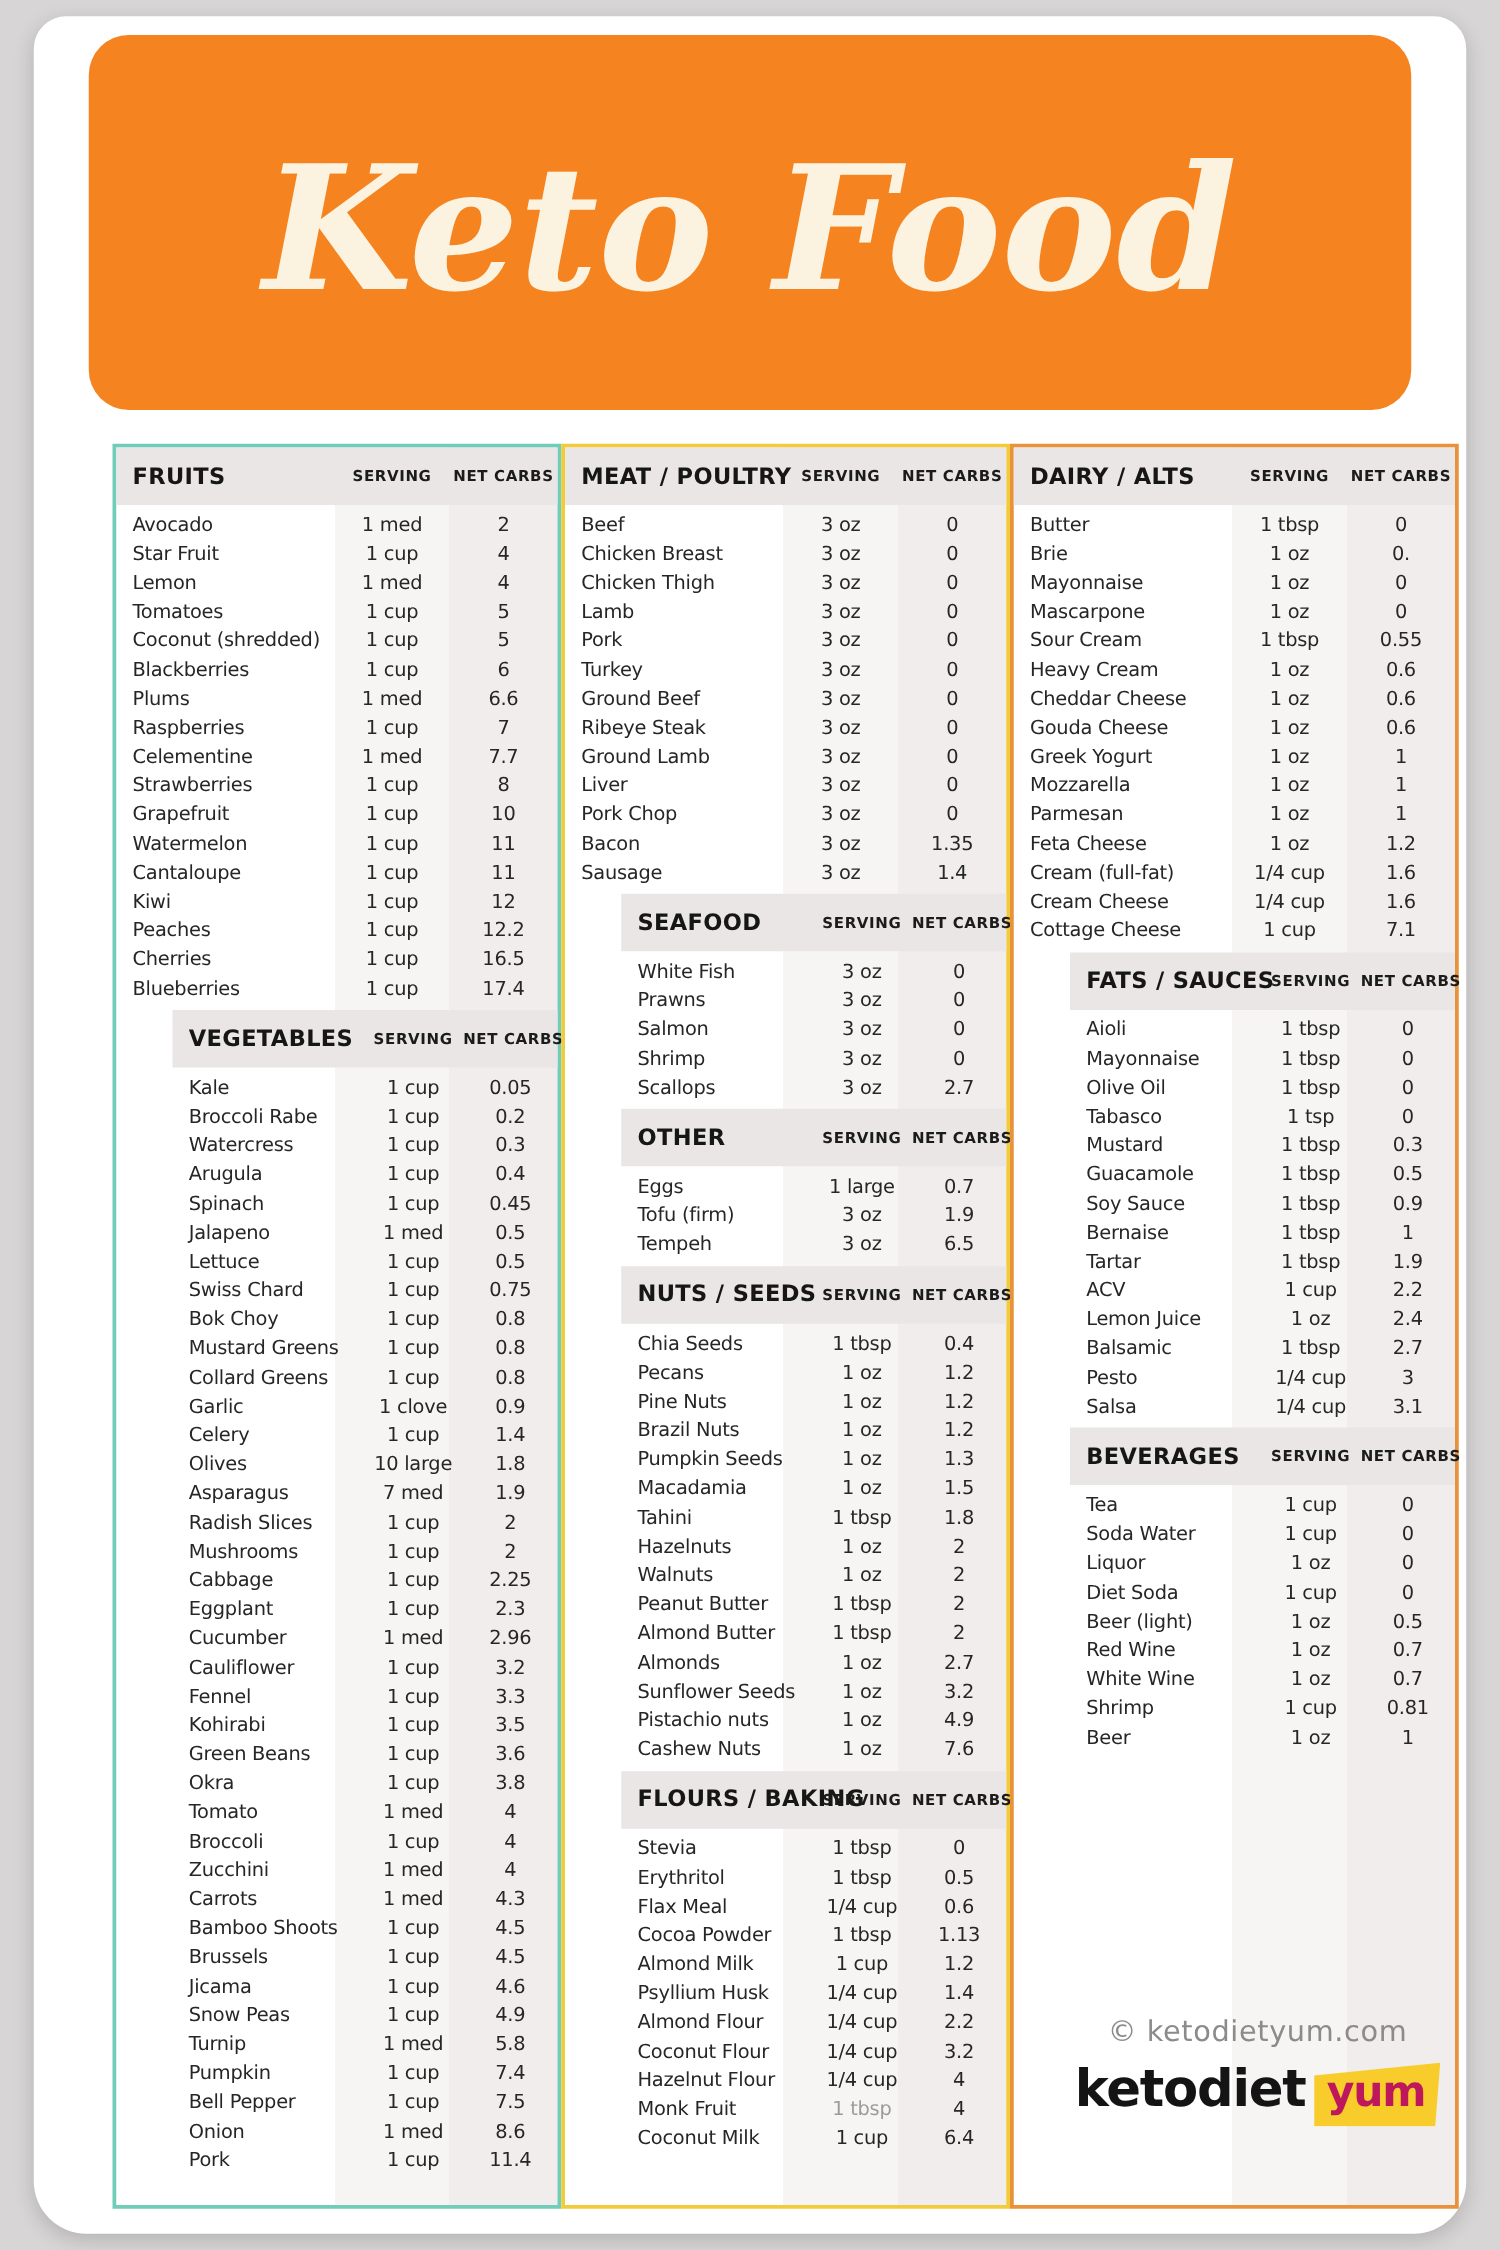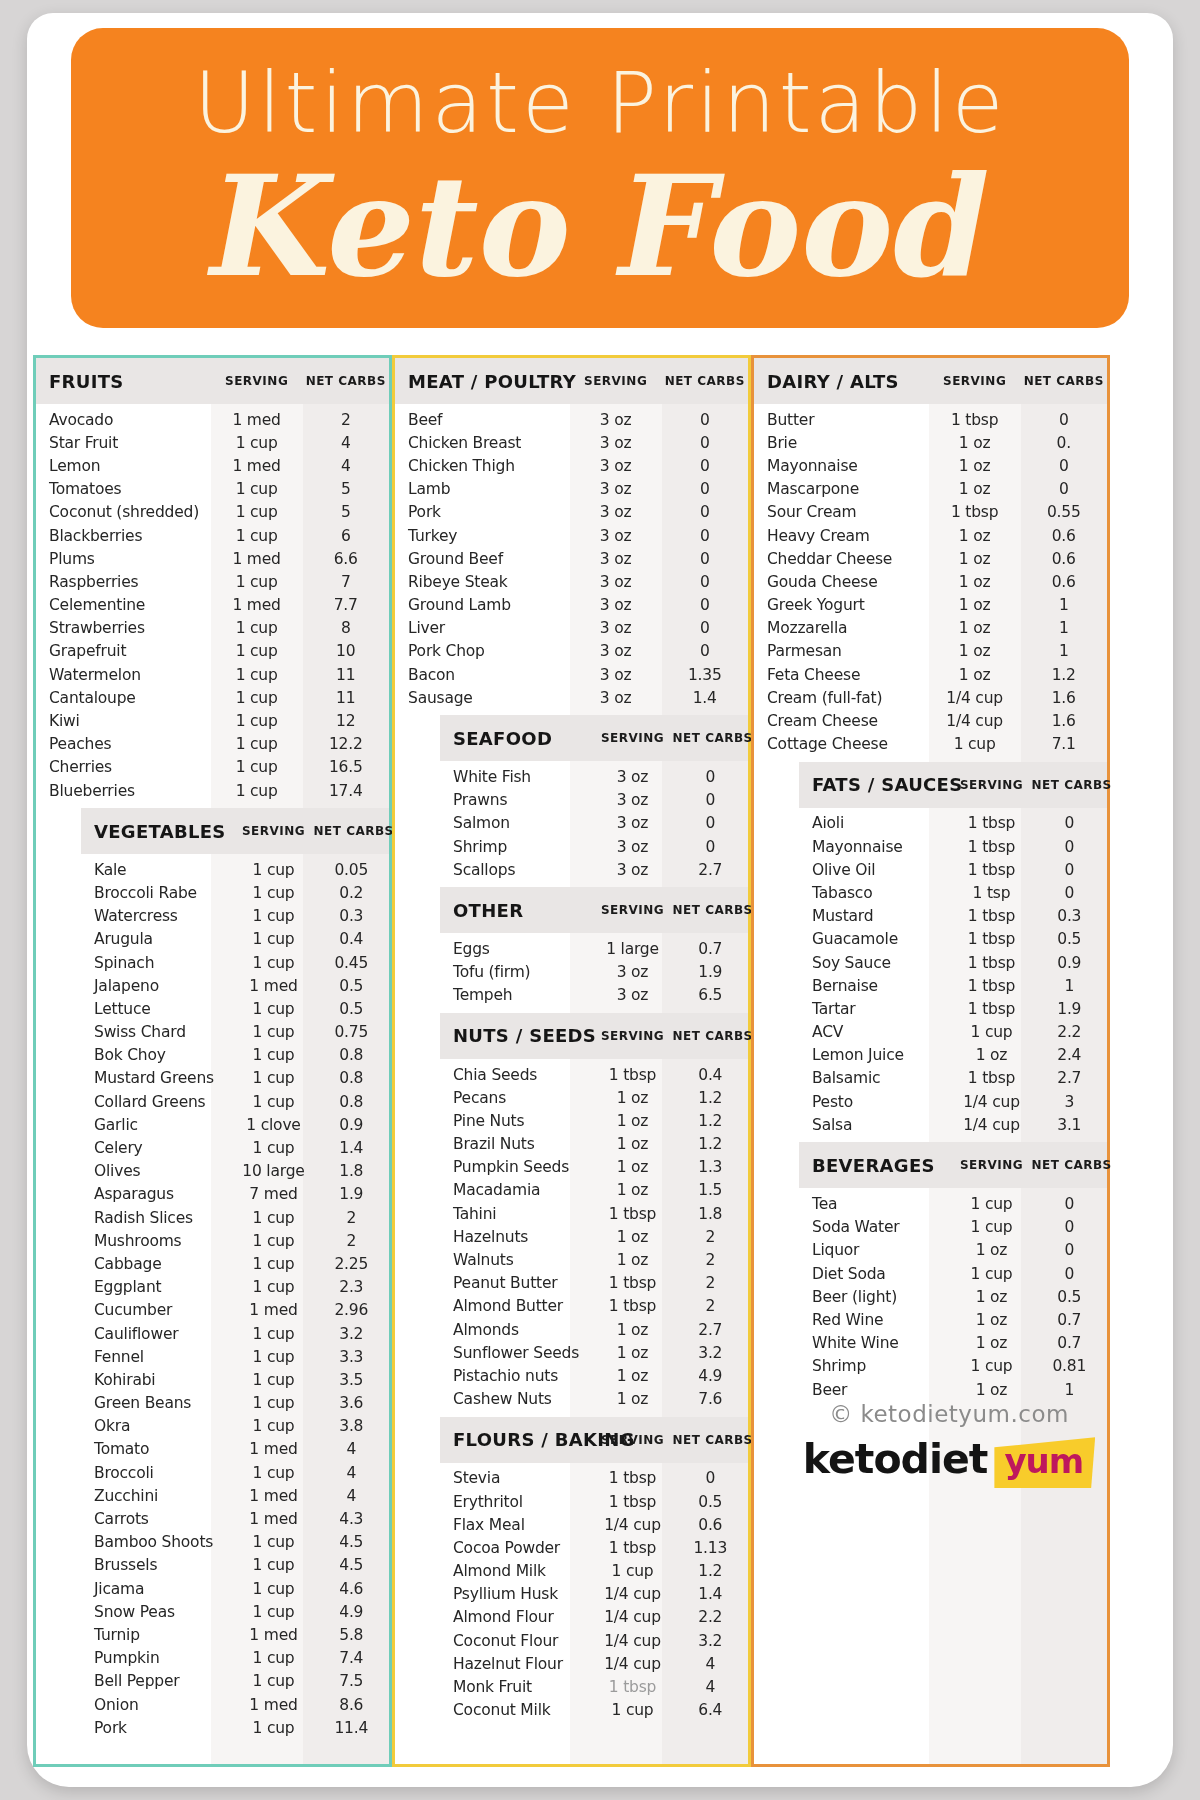--- a/index.html
+++ b/index.html
@@ -27,21 +27,21 @@
     margin-top:4px;
   }
   .banner-line2 { display:flex; align-items:baseline; gap:40px; margin-top:10px; }
   .banner-script {
     font-family:"DejaVu Serif", serif; font-style:italic; font-weight:bold;
     font-size:138px; line-height:1.05;
   }
   .banner-list { font-size:88px; font-weight:200; letter-spacing:2px; }
   
   .cols {
-    display:flex; justify-content:flex-start;
+    display:flex; justify-content:flex-end;
     padding:0 6px; margin-top:27px;
   }
   .colbox {
     width:359px; height:1412px; box-sizing:border-box;
     border:3px solid #999;
     background:
       linear-gradient(to right,
         rgba(0,0,0,0) 0%,  rgba(0,0,0,0) 49.5%,
         #F7F5F4 49.5%, #F7F5F4 75.5%,
         #F0EDEC 75.5%, #F0EDEC 100%);
@@ -56,36 +56,35 @@
   .collabel {
     font-size:12px; font-weight:bold; letter-spacing:0.5px; color:#1b1b1b;
     text-align:center; white-space:nowrap;
   }
   .rows { padding-top:4px; }
   .row { height:23.2px; font-size:15.5px; letter-spacing:-0.2px; color:#262626; }
   .cell-name { padding-left:13px; white-space:nowrap; }
   .cell-serving, .cell-carbs { text-align:center; white-space:nowrap; }
   .muted { color:#9b9b9b; }
   
-  .brandfoot { text-align:center;padding-left:37px; }
+  .brandfoot { margin-top:212px; text-align:center;padding-left:37px; }
   .copyright { font-size:23px; color:#8b8b8b; letter-spacing:0.5px; }
   .logo { margin-top:8px; font-size:41px; font-weight:bold; color:#141414; letter-spacing:-1px; }
   .logo-badge {
     display:inline-block; background:#F8CC2B; color:#be185d;
     font-size:34px; padding:4px 12px 7px 10px; margin-left:7px;
     clip-path:polygon(0 20%, 100% 0, 96% 100%, 0 100%);
   }
 </style>
 </head>
 <body>
 
 <div class="card">
 
   <div class="banner">
-    <div class="banner-line1">Ultimate Printable</div>
     <div class="banner-line2">
       <span class="banner-script">Keto Food</span>
     </div>
   </div>
 
   <div class="cols">
     <div class="colbox" style="border-color: rgb(111, 205, 185);">
       <div class="sections">
           <div class="section">
     <div class="sechead grid">

